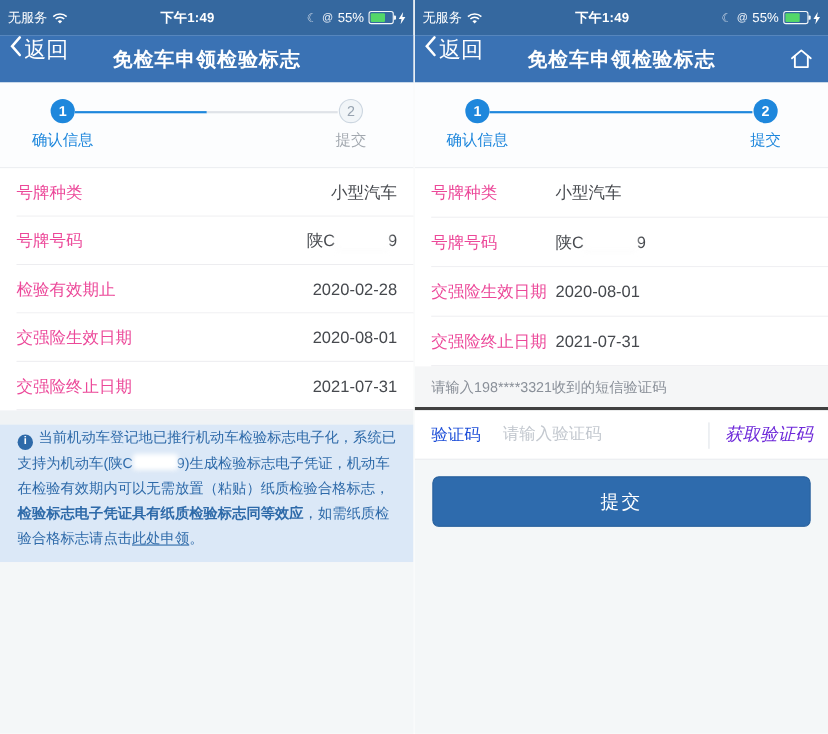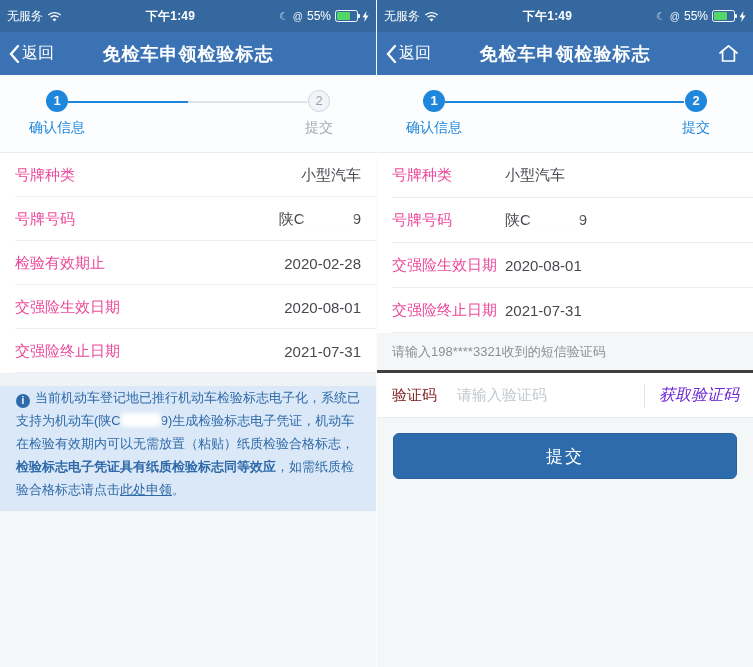--- a/index.html
+++ b/index.html
@@ -14,21 +14,21 @@
   .status .time{font-weight:700;letter-spacing:.2px;}
   .moon{color:#d9e2ee;font-size:11px;}
   .rotlock{font-size:10px;color:#e8eef6;}
   .batt{position:relative;width:21px;height:10px;border:1px solid rgba(255,255,255,.95);border-radius:2.5px;display:inline-block;}
   .batt .fill{position:absolute;left:1px;top:1px;bottom:1px;width:60%;background:#53d769;border-radius:1px;}
   .batt .nub{position:absolute;right:-3px;top:2.5px;width:2px;height:4px;background:rgba(255,255,255,.95);border-radius:0 1px 1px 0;}
 
   
   .nav{height:43px;background:#3A72B4;position:relative;display:flex;align-items:center;justify-content:center;flex:none;}
   .nav .title{color:#fff;font-size:18px;font-weight:700;letter-spacing:1px;}
-  .back{position:absolute;left:8px;top:0;height:43px;display:flex;align-items:center;gap:2px;color:#fff;font-size:16px;cursor:pointer;}
+  .back{position:absolute;left:8px;top:0;height:43px;display:flex;align-items:flex-start;gap:2px;color:#fff;font-size:20px;cursor:pointer;}
   .home{position:absolute;right:13px;top:10px;cursor:pointer;line-height:0;}
 
   
   .stepsec{height:77px;background:#fcfdfe;border-bottom:1px solid #e9ecef;position:relative;flex:none;}
   .stepline{position:absolute;top:26px;height:2px;}
   .stepline.active{background:#1E87DC;}
   .stepline.idle{background:#dfe3e8;}
   .scircle{position:absolute;top:15px;width:22px;height:22px;border-radius:50%;text-align:center;font-size:13px;line-height:22px;box-sizing:border-box;}
   .scircle.active{background:#1E87DC;color:#fff;font-weight:700;}
   .scircle.idle{background:#f1f5f8;border:1px solid #ccd6e0;color:#97a3b0;line-height:20px;}
@@ -60,21 +60,21 @@
   .notice .link{text-decoration:underline;cursor:pointer;}
 
   
   .bigbtn{margin:8px 16px 0;height:44px;background:#2E6BAD;border:1px solid #29619d;border-radius:6px;color:#fff;font-size:17px;letter-spacing:2px;display:flex;align-items:center;justify-content:center;cursor:pointer;flex:none;font-family:inherit;}
   .bigbtn.r{margin-top:15px;}
 
   
   .smsnote{height:37px;background:#f5f6f7;border-bottom:3px solid #404040;display:flex;align-items:center;padding:0 15px;font-size:13px;color:#8a9099;flex:none;}
   .captcha{height:45px;background:#fff;display:flex;align-items:center;padding:0 0 0 15px;position:relative;flex:none;}
   .captcha::after{content:"";position:absolute;left:0;right:0;bottom:0;height:1px;background:#e9ecef;}
-  .captcha .lab{font-size:15px;color:#7f1d1d;margin-right:18px;}
+  .captcha .lab{font-size:15px;color:#1d4ed8;margin-right:18px;}
   .captcha input{flex:1;border:none;outline:none;background:transparent;font-size:15px;color:#333;font-family:Liberation Serif, serif;min-width:0;}
   .captcha input::placeholder{color:#c3c8cf;}
   .vdiv{width:1px;height:24px;background:#e0e4e9;flex:none;}
   .getcode{flex:none;padding:0 14px;font-size:16px;color:#6d28d9;cursor:pointer;font-style:italic;}
 
   .filler{flex:1;background:#f4f7f8;}
 </style>
 </head>
 <body>
 

